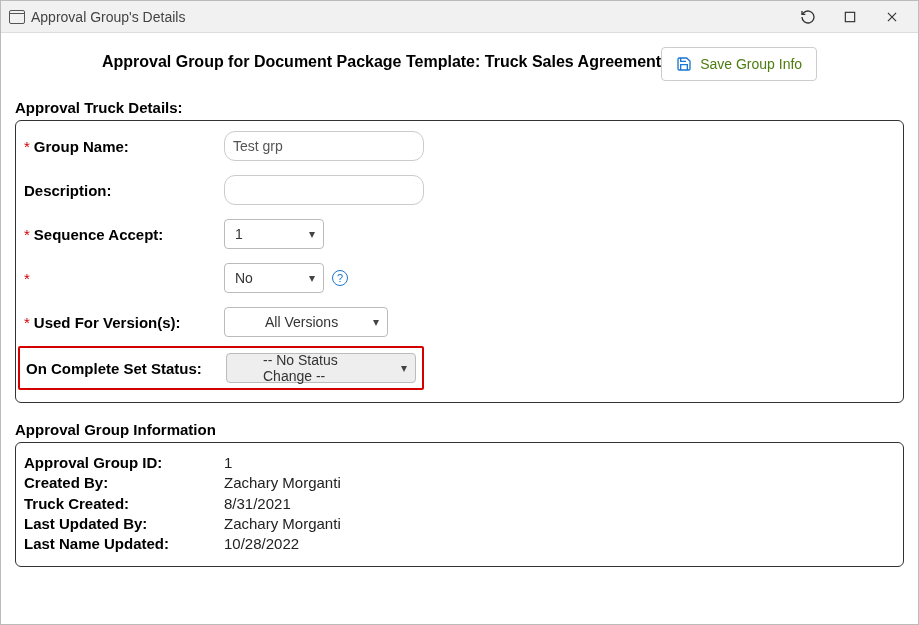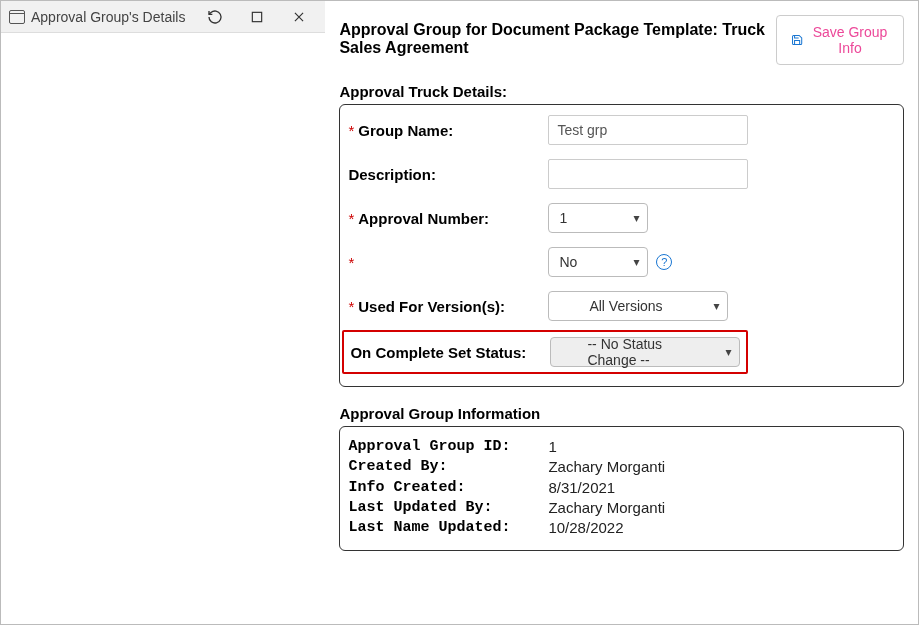--- a/index.html
+++ b/index.html
@@ -8,20 +8,21 @@
       background: #fff;
       font-size: 14px;
       color: #000;
     }
     .window {
       width: 919px;
       height: 625px;
       border: 1px solid #bbb;
       background: #fff;
       display: flex;
+      flex-direction: column;
     }
     .titlebar {
       height: 32px;
       background: #f1f1f1;
       border-bottom: 1px solid #ddd;
       display: flex;
       align-items: center;
       padding: 0 8px;
       color: #444;
       font-size: 14px;
@@ -63,21 +64,21 @@
       font-size: 16px;
       font-weight: bold;
       padding-top: 6px;
     }
     .save-btn {
       border: 1px solid #ccc;
       border-radius: 4px;
       background: #fff;
       padding: 8px 14px;
       font-size: 14px;
-      color: #ec4899;
+      color: #4d7c0f;
       display: flex;
       align-items: center;
       gap: 8px;
       cursor: pointer;
     }
     .save-icon {
       width: 16px; height: 16px;
       color: #1976d2;
     }
     .section-heading {
@@ -103,21 +104,21 @@
       align-items: baseline;
       gap: 4px;
       font-weight: bold;
       font-size: 15px;
     }
     .req { color: #cc0000; font-weight: normal; }
     .text-input {
       width: 200px;
       height: 30px;
       border: 1px solid #ccc;
-      border-radius: 2px;
+      border-radius: 11px;
       padding: 4px 8px;
       font-size: 14px;
       color: #555;
     }
     .select {
       height: 30px;
       border: 1px solid #bbb;
       border-radius: 4px;
       padding: 4px 28px 4px 10px;
       font-size: 14px;
@@ -129,21 +130,21 @@
       cursor: pointer;
     }
     .select::after {
       content: "▾";
       position: absolute;
       right: 8px;
       color: #444;
       font-size: 12px;
     }
     .select.sm { width: 100px; }
-    .select.md { width: 180px; padding-left: 40px; }
+    .select.md { width: 164px; padding-left: 40px; }
     .help-icon {
       width: 16px; height: 16px;
       border: 1.5px solid #1976d2;
       border-radius: 50%;
       color: #1976d2;
       font-size: 11px;
       display: inline-flex;
       align-items: center;
       justify-content: center;
       margin-left: 8px;
@@ -161,21 +162,20 @@
       padding-left: 36px;
     }
     .info-panel .info-row {
       display: flex;
       line-height: 1.35;
       font-size: 15px;
     }
     .info-panel .info-label {
       width: 200px;
       font-weight: bold;
-      font-family: Liberation Mono, monospace;
     }
     .info-panel .info-value {
       color: #222;
     }
   </style>
 </head>
 <body>
 
 <div class="window">
   <div class="titlebar">
@@ -227,21 +227,21 @@
       <div class="form-row">
         <div class="label-col">
           <span>Description:</span>
         </div>
         <input class="text-input" type="text" value="" style="">
       </div>
 
       <div class="form-row">
         <div class="label-col">
           <span class="req">*</span>
-          <span>Approval Number:</span>
+          <span>Sequence Accept:</span>
         </div>
         <div class="select sm">
           <span>1</span>
         </div>
       </div>
 
       <div class="form-row">
         <div class="label-col">
           <span class="req">*</span>
         </div>
@@ -276,21 +276,21 @@
     <div class="panel info-panel">
       <div class="info-row">
         <div class="info-label">Approval Group ID:</div>
         <div class="info-value">1</div>
       </div>
       <div class="info-row">
         <div class="info-label">Created By:</div>
         <div class="info-value">Zachary Morganti</div>
       </div>
       <div class="info-row">
-        <div class="info-label">Info Created:</div>
+        <div class="info-label">Truck Created:</div>
         <div class="info-value">8/31/2021</div>
       </div>
       <div class="info-row">
         <div class="info-label">Last Updated By:</div>
         <div class="info-value">Zachary Morganti</div>
       </div>
       <div class="info-row">
         <div class="info-label">Last Name Updated:</div>
         <div class="info-value">10/28/2022</div>
       </div>

